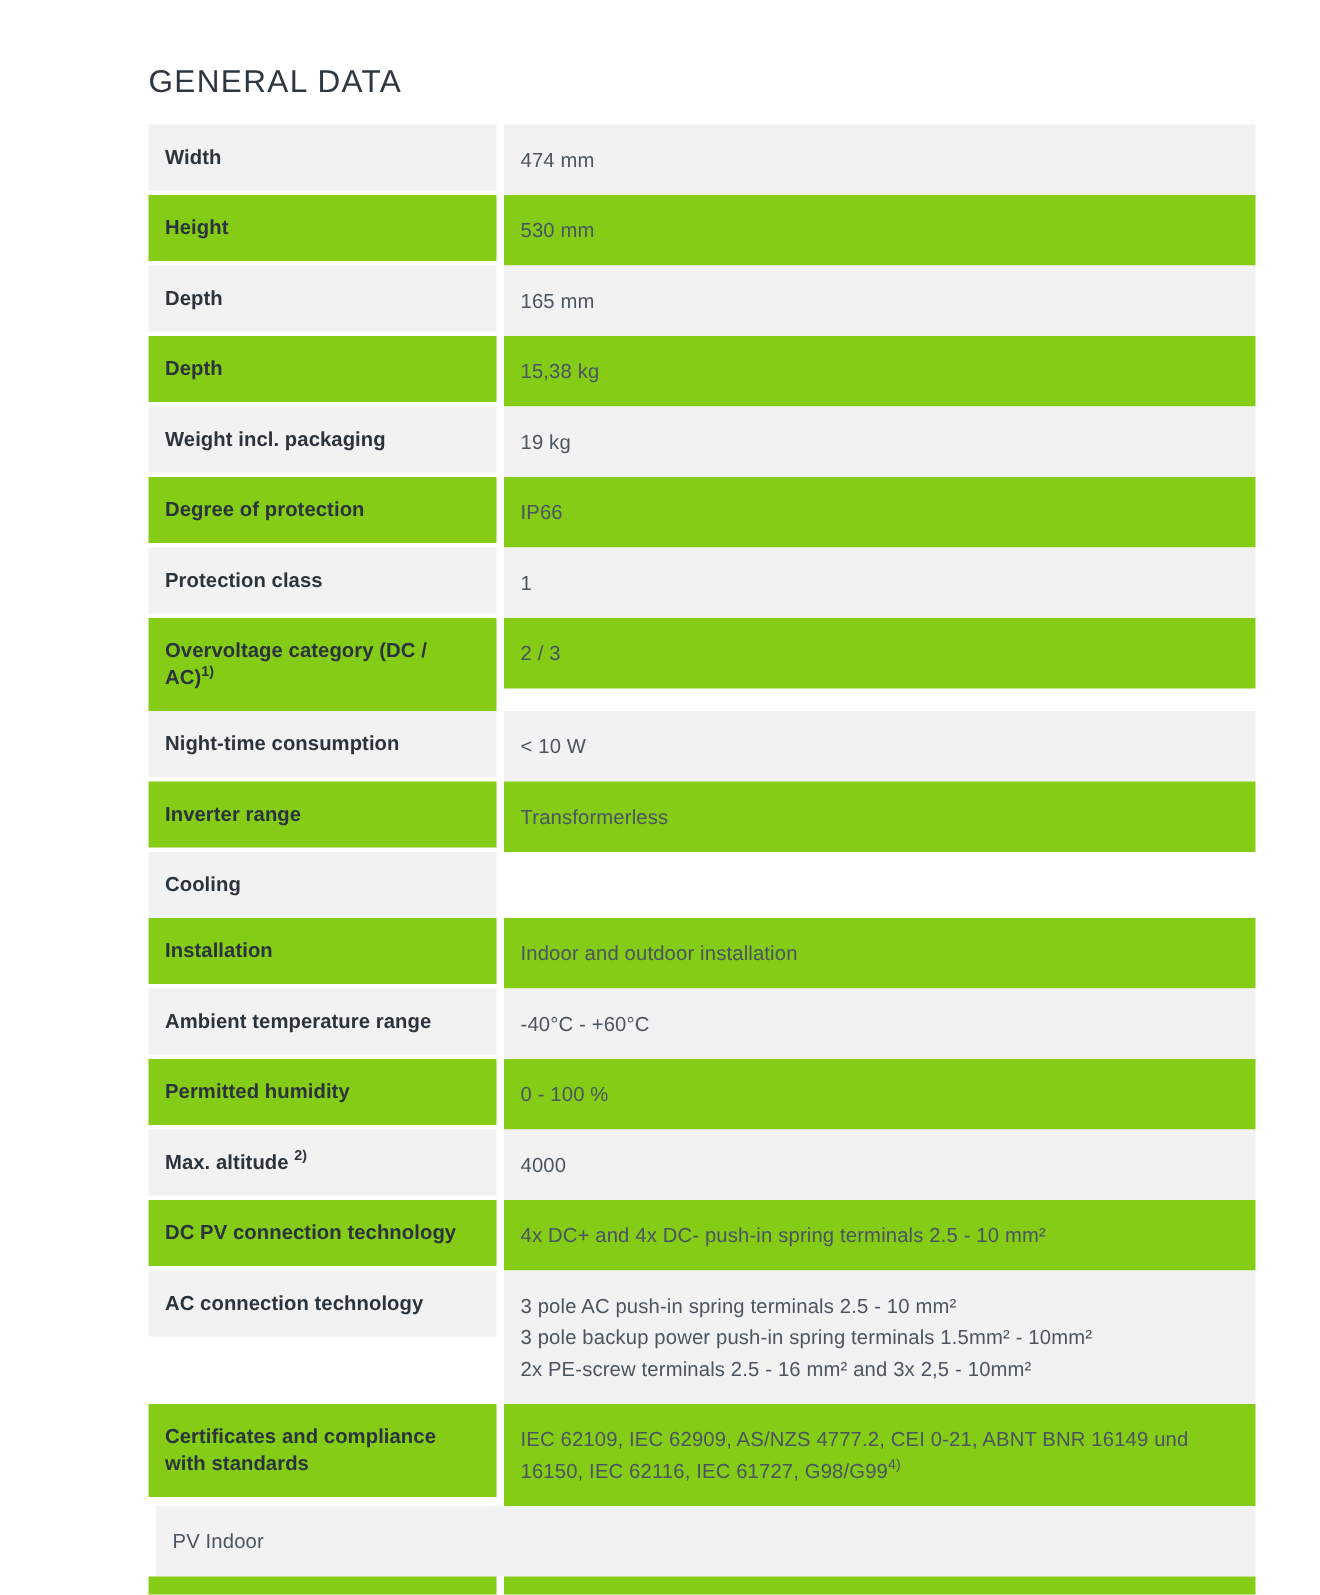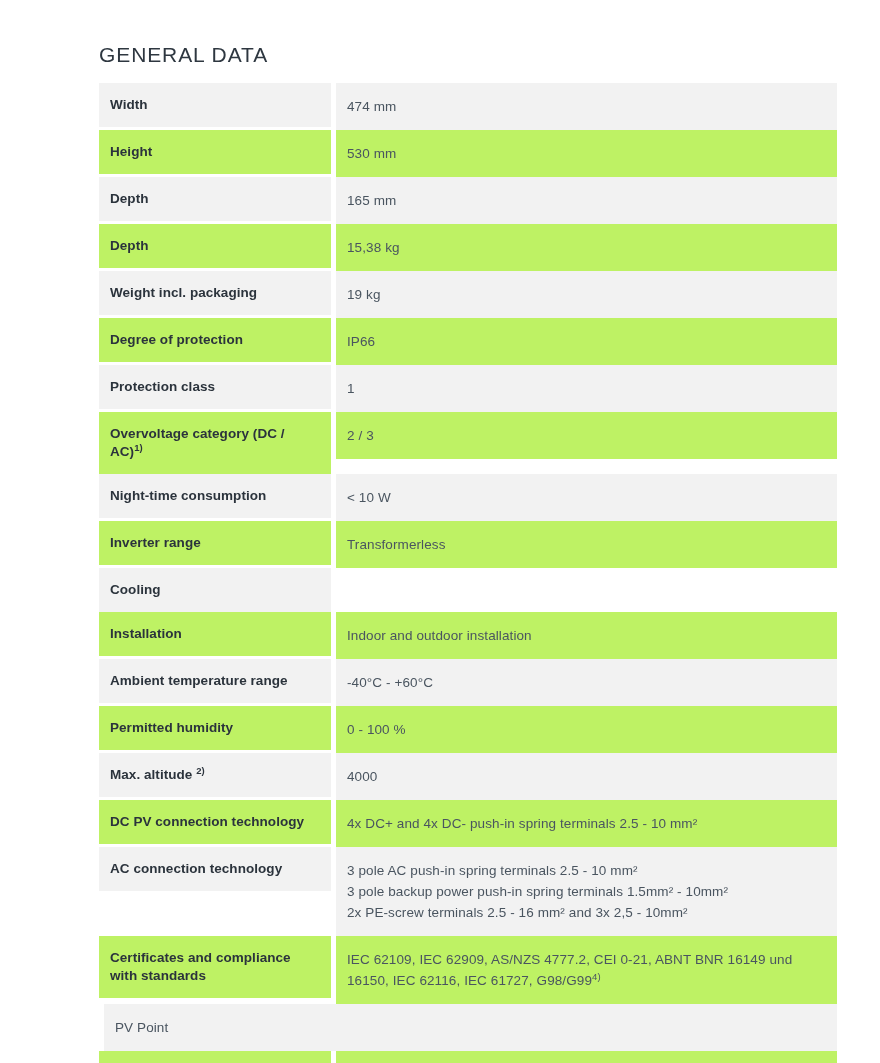--- a/index.html
+++ b/index.html
@@ -87,21 +87,21 @@
     letter-spacing: 0.1px;
   }
 
   
   .spec-row.shaded .cell-label,
   .spec-row.shaded .cell-value {
     background: #f2f2f2;
   }
   .spec-row.plain .cell-label,
   .spec-row.plain .cell-value {
-    background: #bef264;
+    background: #84cc16;
   }
 
   .spec-row + .spec-row {
     margin-top: 0;
   }
 
   sup {
     font-size: 9.5px;
     line-height: 0;
     vertical-align: super;
@@ -244,21 +244,21 @@
           <div class="cell-label">Certificates and compliance with standards</div>
           <div class="cell-gap"></div>
           <div class="cell-value">
             <span class="val-line">IEC 62109, IEC 62909, AS/NZS 4777.2, CEI 0-21, ABNT BNR 16149 und</span>
             <span class="val-line">16150, IEC 62116, IEC 61727, G98/G99<sup>4)</sup></span>
           </div>
         </div>
         <div class="spec-row shaded">
           <div class="cell-gap"></div>
           <div class="cell-value">
-            <span class="val-line">PV Point</span>
+            <span class="val-line">PV Indoor</span>
           </div>
         </div>
         <div class="spec-row plain">
           <div class="cell-label">Sound emissions</div>
           <div class="cell-gap"></div>
           <div class="cell-value"></div>
         </div>
       </div>
 
   </section>

